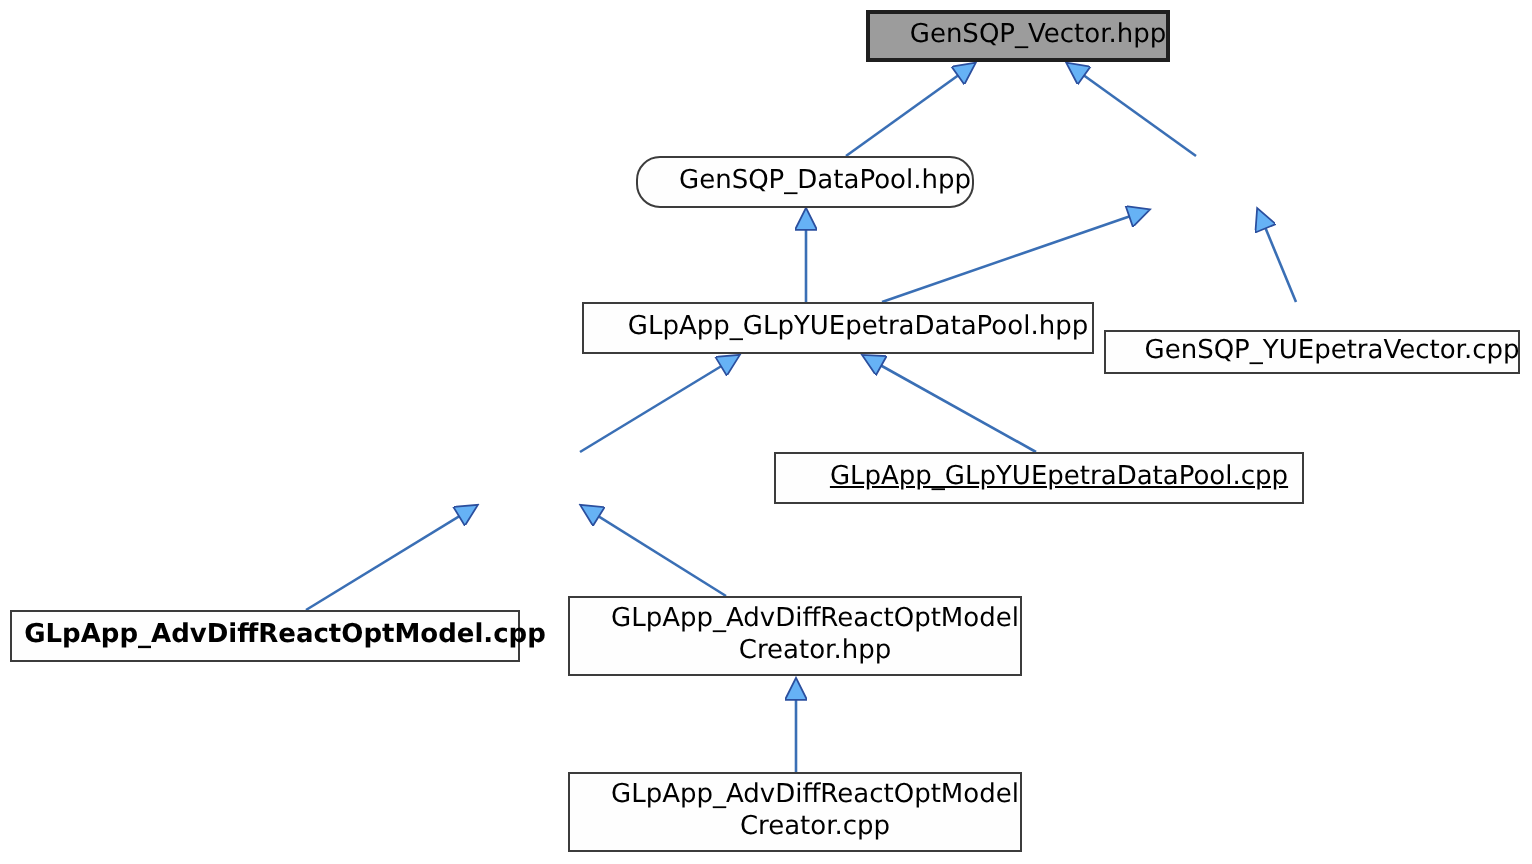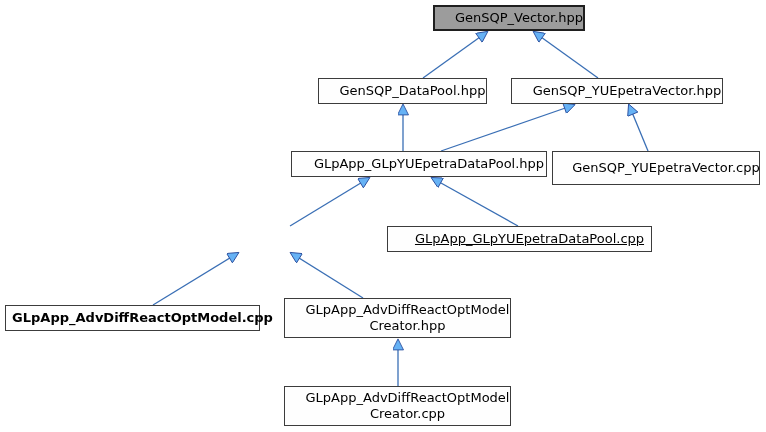--- a/index.html
+++ b/index.html
@@ -65,27 +65,26 @@
       <line x1="290" y1="226" x2="369" y2="178" marker-end="url(#arrow)"></line>
       <line x1="518" y1="226" x2="432" y2="178" marker-end="url(#arrow)"></line>
       <line x1="153" y1="305" x2="238" y2="253" marker-end="url(#arrow)"></line>
       <line x1="363" y1="298" x2="291" y2="253" marker-end="url(#arrow)"></line>
       <line x1="398" y1="386" x2="398" y2="340" marker-end="url(#arrow)"></line>
     </g>
   </svg>
 
   <div class="node current" style="left:433px; top:5px;   width:152px; height:26px;">GenSQP_Vector.hpp</div>
 
-  <div class="node" style="left:318px; top:78px;  width:169px; height:26px;">GenSQP_DataPool.hpp</div>
+  <div class="node" style="left:318px; top:78px;  width:169px; height:26px;border-radius:12px;">GenSQP_DataPool.hpp</div>
 
-  <div class="node" style="left:511px; top:78px;  width:212px; height:26px;">GenSQP_YUEpetraVector.hpp</div>
 
   <div class="node" style="left:291px; top:151px; width:256px; height:26px;">GLpApp_GLpYUEpetraDataPool.hpp</div>
 
-  <div class="node" style="left:552px; top:151px; width:208px; height:34px;">GenSQP_YUEpetraVector.cpp</div>
+  <div class="node" style="left:552px; top:165px; width:208px; height:22px;">GenSQP_YUEpetraVector.cpp</div>
 
 
   <div class="node" style="left:387px; top:226px; width:265px; height:26px;text-decoration:underline;">GLpApp_GLpYUEpetraDataPool.cpp</div>
 
   <div class="node" style="left:5px;   top:305px; width:255px; height:26px;font-weight:bold;">GLpApp_AdvDiffReactOptModel.cpp</div>
 
   <div class="node" style="left:284px; top:298px; width:227px; height:40px;">GLpApp_AdvDiffReactOptModel
 Creator.hpp</div>
 
   <div class="node" style="left:284px; top:386px; width:227px; height:40px;">GLpApp_AdvDiffReactOptModel

